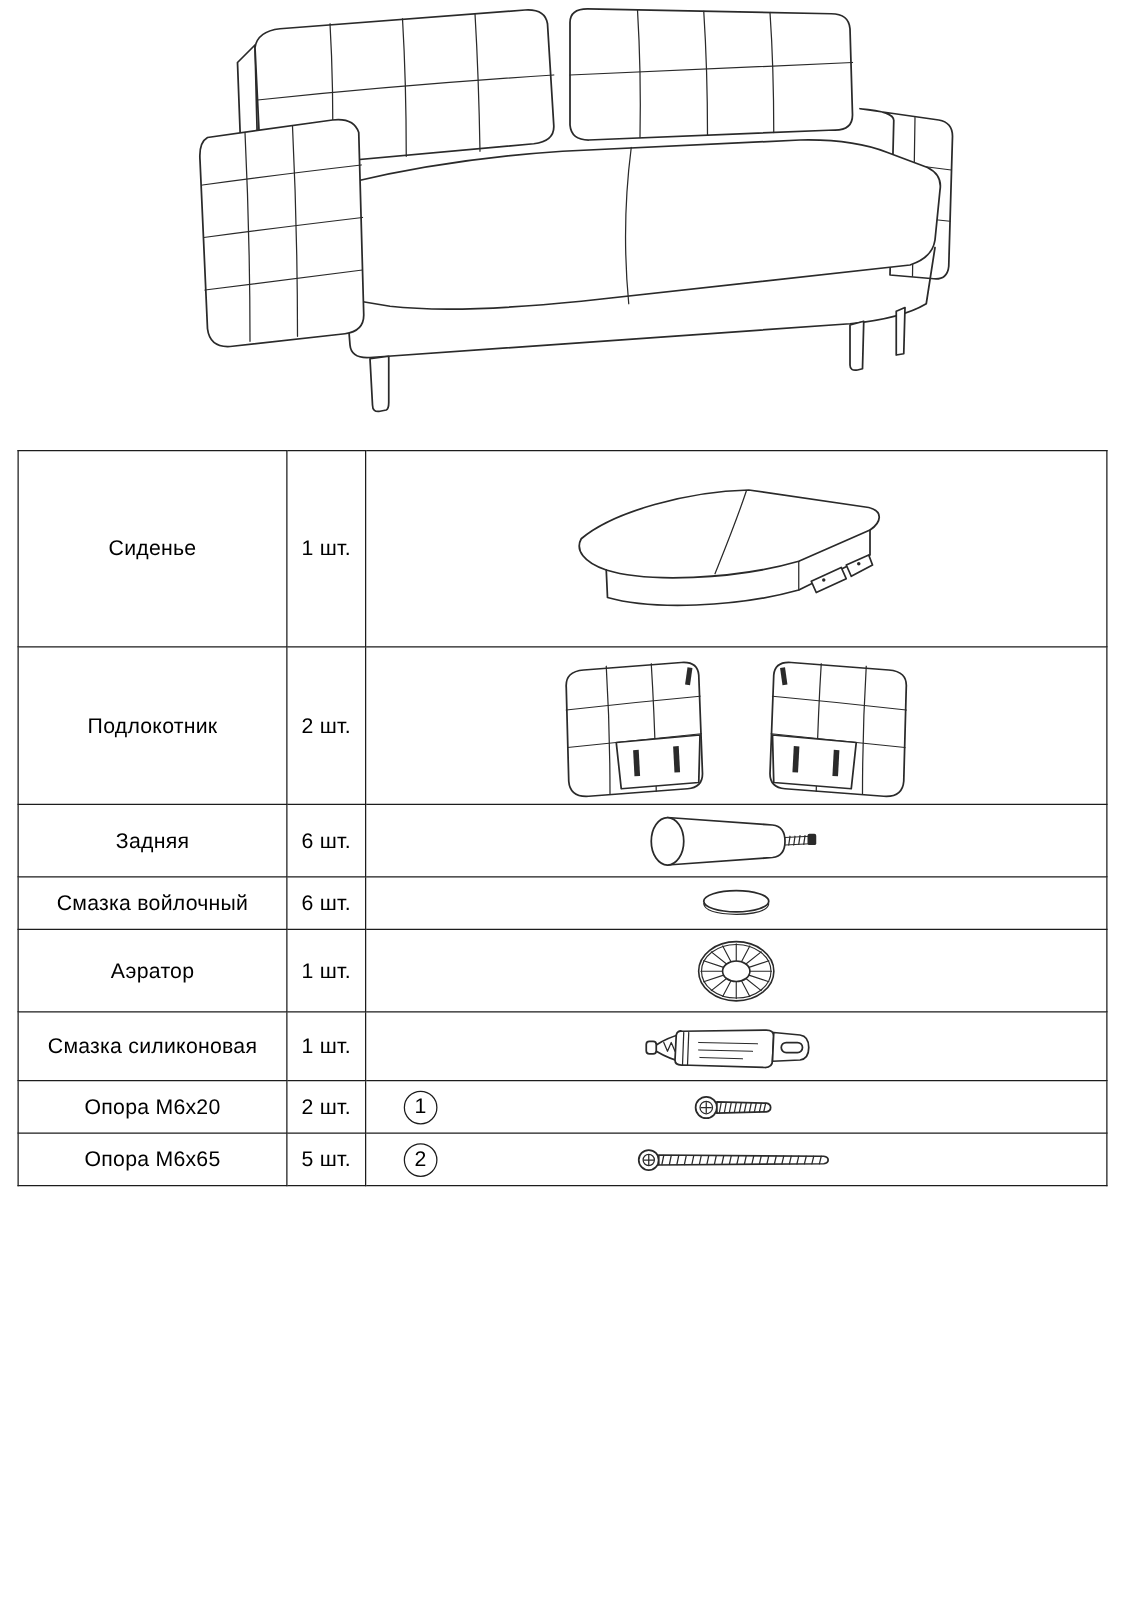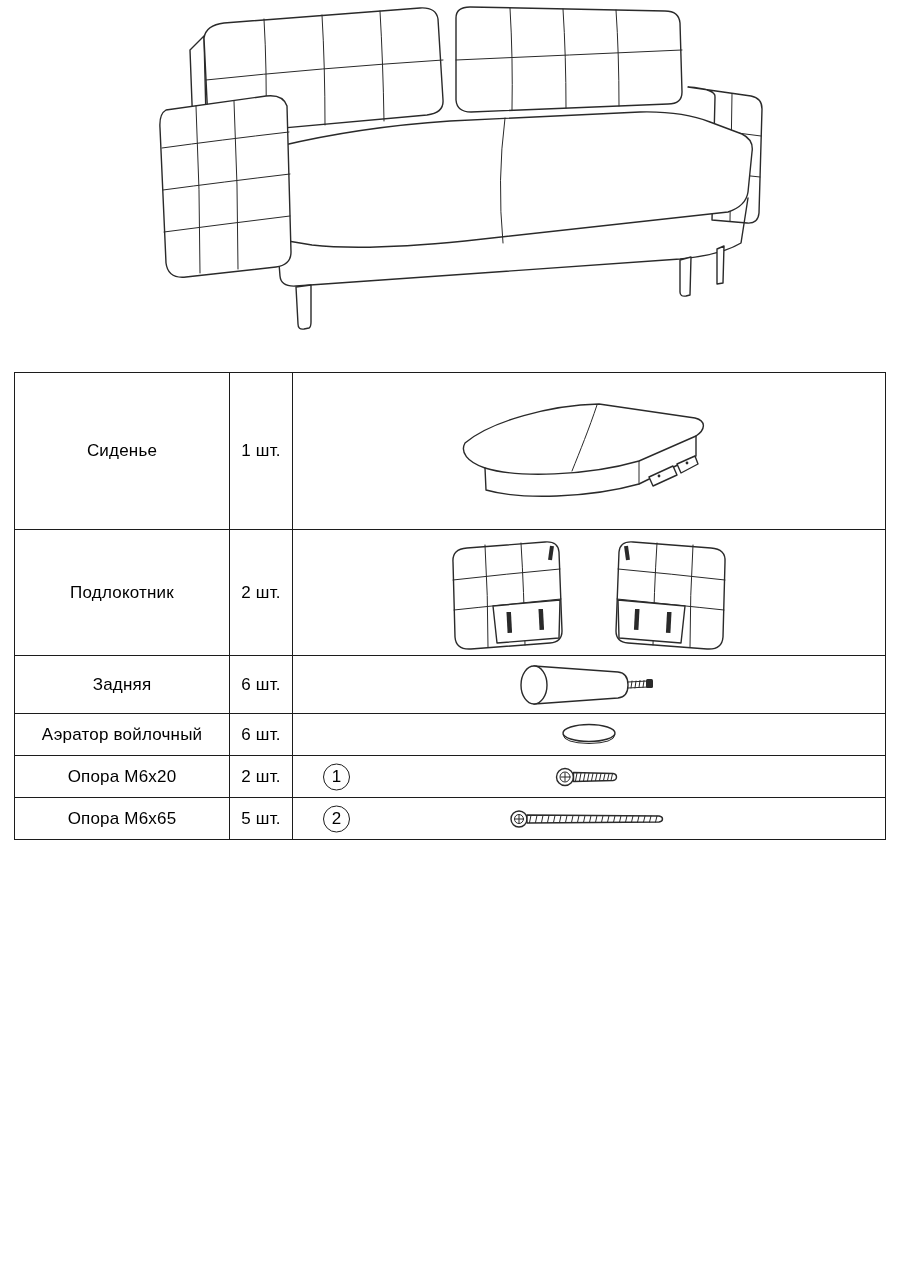--- a/index.html
+++ b/index.html
@@ -1,21 +1,21 @@
 <!DOCTYPE html>
 <html><head>
 <meta charset="utf-8">
 <style>
   *{box-sizing:border-box;margin:0;padding:0}
   html,body{background:#fff}
   body{width:900px;height:1280px;position:relative;font-family:"Liberation Sans",sans-serif;color:#000;overflow:hidden}
 
   .sofa-area{position:absolute;top:0;left:0;width:900px;height:360px;display:flex;justify-content:center;align-items:flex-start}
 
-  .parts-table{position:absolute;top:372px;left:14px;width:872px;border-collapse:collapse;table-layout:fixed}
+  .parts-table{position:absolute;top:360px;left:14px;width:872px;border-collapse:collapse;table-layout:fixed}
   .parts-table td{border:1.5px solid #1c1c1c;vertical-align:middle;text-align:center;font-size:17px;letter-spacing:.2px}
   .cell-name{width:215px}
   .cell-qty{width:63px}
   .cell-img{position:relative}
   .img-wrap{display:flex;align-items:center;justify-content:center;width:100%;height:100%}
 
   .marker{position:absolute;left:30px;top:50%;transform:translateY(-50%);
           width:27px;height:27px;border:1.7px solid #1c1c1c;border-radius:50%;
           display:flex;align-items:center;justify-content:center;font-size:17px;background:#fff}
 
@@ -138,33 +138,65 @@
           <ellipse class="f" cx="20" cy="24" rx="13" ry="19"></ellipse>
           <path class="t" d="M114,21 L134,20 M114,27 L134,26"></path>
           <path class="t" d="M118,20 L117,27 M122,20 L121,27 M126,19.5 L125,26.5 M130,19.5 L129,26.5"></path>
           <rect class="d" x="132" y="18" width="7" height="9" rx="1.5"></rect>
         </svg>
       </div>
     </td>
   </tr>
 
   <tr style="height:42px">
-    <td class="cell-name">Аэратор войлочный</td>
+    <td class="cell-name">Смазка войлочный</td>
     <td class="cell-qty">6 шт.</td>
     <td class="cell-img">
       <div class="img-wrap">
         <svg class="draw" width="70" height="26" viewBox="0 0 70 26">
           <ellipse class="f" cx="35" cy="11" rx="26" ry="8.5"></ellipse>
           <path class="t" d="M9,13 Q10,21 35,21.5 Q60,21 61,13"></path>
         </svg>
       </div>
     </td>
   </tr>
 
-
+  <tr style="height:66px">
+    <td class="cell-name">Аэратор</td>
+    <td class="cell-qty">1 шт.</td>
+    <td class="cell-img">
+      <div class="img-wrap">
+        <svg class="draw" width="92" height="62" viewBox="0 0 90 68">
+          <ellipse class="f" cx="45" cy="34" rx="33" ry="26"></ellipse>
+          <ellipse class="t" cx="45" cy="34" rx="30.5" ry="23.5"></ellipse>
+          <ellipse class="f" cx="45" cy="34" rx="12" ry="9"></ellipse>
+          <path class="t" d="M57,34 L76,34 M56.1,37.4 L73.6,43.2 M53.5,40.4 L66.9,51 M49.6,42.3 L56.9,56.2 M45,43 L45,58 M40.4,42.3 L33.1,56.2 M36.5,40.4 L23.1,51 M33.9,37.4 L16.4,43.2 M33,34 L14,34 M33.9,30.6 L16.4,24.8 M36.5,27.6 L23.1,17 M40.4,25.7 L33.1,11.8 M45,25 L45,10 M49.6,25.7 L56.9,11.8 M53.5,27.6 L66.9,17 M56.1,30.6 L73.6,24.8"></path>
+        </svg>
+      </div>
+    </td>
+  </tr>
+
+  <tr style="height:55px">
+    <td class="cell-name">Смазка силиконовая</td>
+    <td class="cell-qty">1 шт.</td>
+    <td class="cell-img">
+      <div class="img-wrap">
+        <svg class="draw" width="150" height="48" viewBox="0 0 150 48">
+          <path class="f" d="M32,14 Q20,17 11,23 Q7,25 11,28 Q21,34 33,37 Z"></path>
+          <rect class="f" x="3" y="20" width="8" height="10" rx="2.5"></rect>
+          <path class="t" d="M17,21 l3,7 3,-7 3,7 3,-7"></path>
+          <path class="f" d="M32,12 Q28,11 27,15 L26,35 Q26,39 31,39 L98,41 Q104,41 104,35 L105,16 Q105,11 99,11 Z"></path>
+          <path class="t" d="M33,13 L32,39 M37,13 L36,39"></path>
+          <path class="t" d="M45,21 L92,22 M45,27 L88,28 M46,33 L80,34"></path>
+          <path class="f" d="M105,13 L126,15 Q133,16 133,25 Q133,34 126,35 L104,36 Z"></path>
+          <rect class="f" x="111" y="21" width="17" height="8" rx="4"></rect>
+        </svg>
+      </div>
+    </td>
+  </tr>
 
   <tr style="height:42px">
     <td class="cell-name">Опора М6х20</td>
     <td class="cell-qty">2 шт.</td>
     <td class="cell-img">
       <span class="marker">
             <span>1</span>
           </span>
       <div class="img-wrap">
         <svg class="draw" width="70" height="24" viewBox="0 0 70 24">

